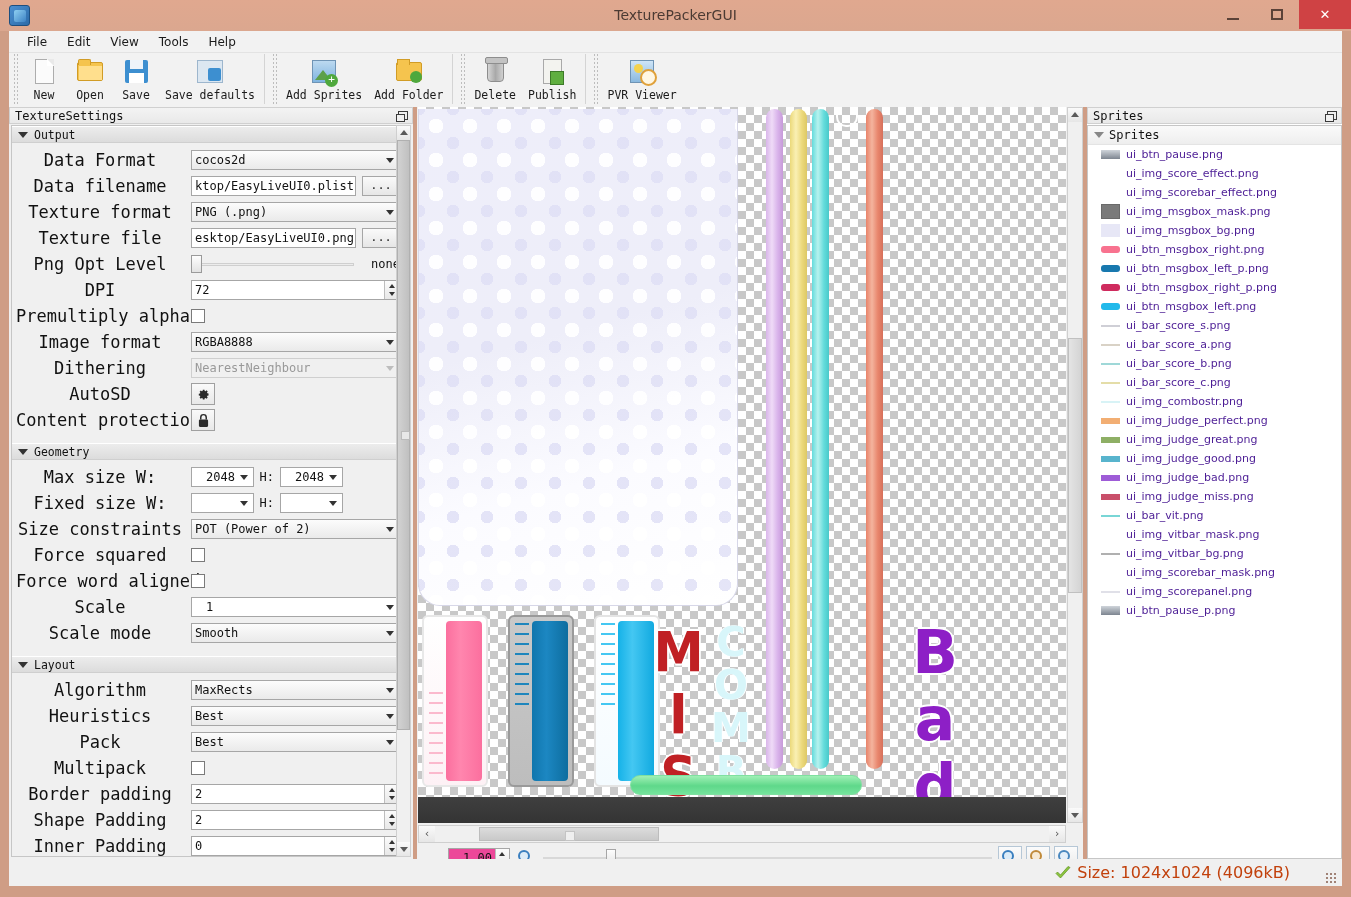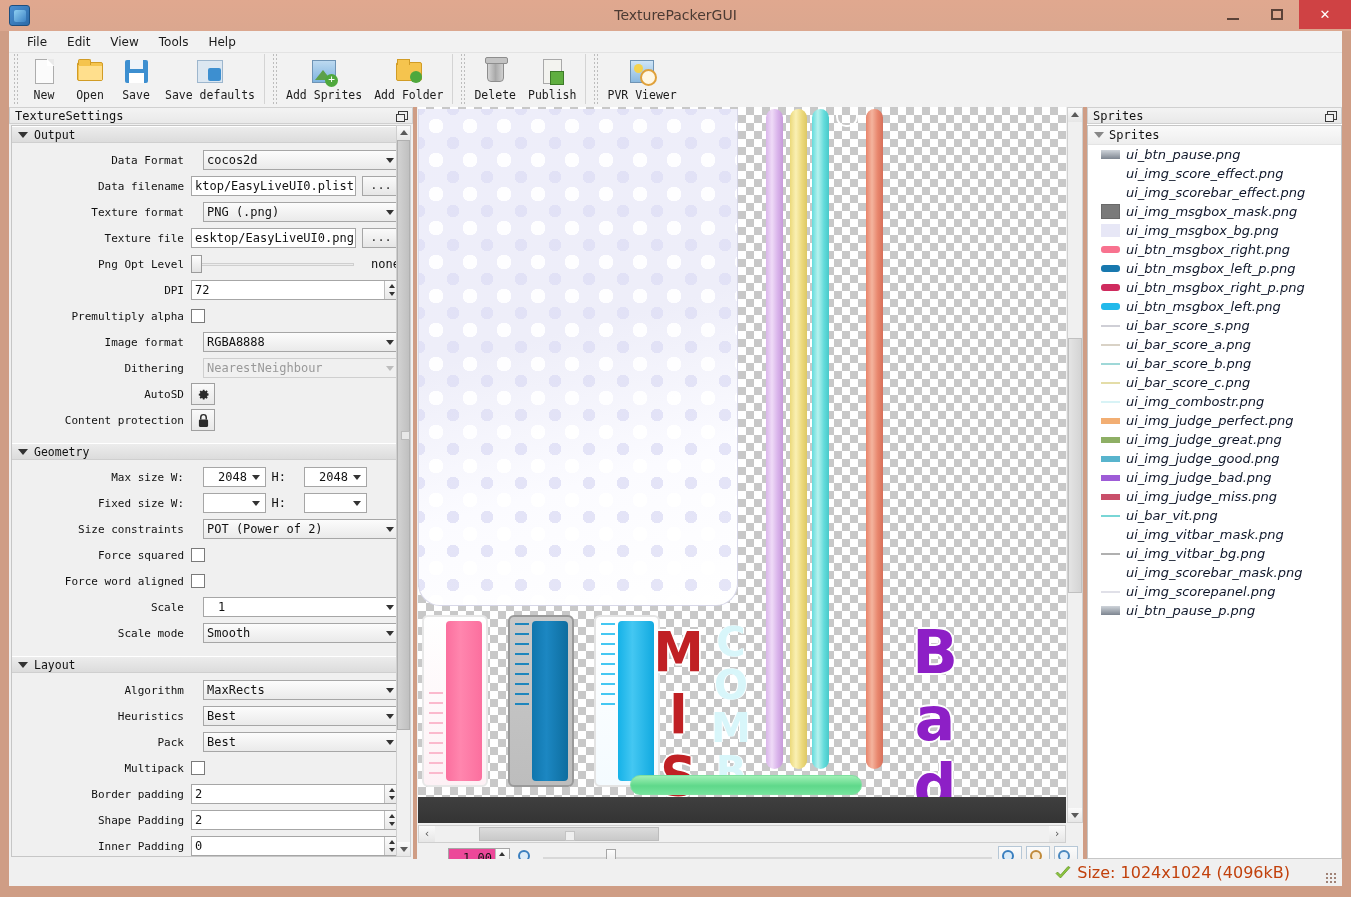--- a/index.html
+++ b/index.html
@@ -89,27 +89,27 @@
   .settings-scroll{position:absolute;left:2px;top:18px;width:400px;height:732px;
     background:#bef264; border:1px solid #c6c6c6; overflow:hidden;}
   .grp-head{height:17px;line-height:17px;background:linear-gradient(#ececec,#dcdcdc);
     border-bottom:1px solid #cfcfcf;border-top:1px solid #fff;padding-left:6px;
     font-size:11.5px;color:#111;}
   .grp-head .tri{display:inline-block;width:0;height:0;border-left:5px solid transparent;
     border-right:5px solid transparent;border-top:6px solid #333;margin-right:6px;
     vertical-align:1px;}
   .grp-body{padding:6px 10px 8px 4px;background:#f0f0f0;}
   .row{display:flex;align-items:center;height:22px;margin-bottom:4px;}
-  .row .lbl{width:175px;text-align:right;padding-right:7px;font-size:11px;color:#111;
+  .row .lbl{width:175px;text-align:center;padding-right:7px;font-size:17px;color:#111;
     white-space:nowrap;font-family:"DejaVu Sans Mono",monospace;}
   .fld{flex:1;height:20px;background:#fff;border:1px solid #a6a6a6;font-size:12px;
     line-height:18px;padding:0 3px;color:#111;overflow:hidden;white-space:nowrap;}
   .combo{flex:1;height:20px;background:linear-gradient(#fcfcfc,#eaeaea);
     border:1px solid #a6a6a6;font-size:12px;line-height:18px;padding:0 3px;color:#111;
-    position:relative;white-space:nowrap;overflow:hidden;margin-left:12px;}
+    position:relative;white-space:nowrap;overflow:hidden;}
   .combo .arw{position:absolute;right:5px;top:7px;width:0;height:0;
     border-left:4px solid transparent;border-right:4px solid transparent;border-top:5px solid #333;}
   .combo.disabled{color:#999;background:#f0f0f0;border-color:#cfcfcf;}
   .combo.disabled .arw{border-top-color:#bdbdbd;}
   .combo.small{flex:none;width:63px;}
   .combo.sel{background:#fff;padding-left:14px;}
   .dots{width:38px;height:20px;margin-left:6px;background:linear-gradient(#fafafa,#e6e6e6);
     border:1px solid #a6a6a6;text-align:center;line-height:17px;font-size:12px;color:#333;}
   .spin{flex:1;height:20px;background:#fff;border:1px solid #a6a6a6;position:relative;
     font-size:12px;line-height:18px;padding:0 3px;color:#111;}
@@ -251,21 +251,21 @@
   
   .right-panel{position:absolute;left:1087px;top:107px;width:255px;height:752px;background:#fff;}
   .spr-tree{position:absolute;left:0;top:18px;width:255px;height:734px;background:#fff;
     border:1px solid #c6c6c6;overflow:hidden;}
   .tree-root{height:19px;line-height:19px;padding-left:6px;font-size:12px;color:#111;
     background:linear-gradient(#fafafa,#eeeeee);border-bottom:1px solid #e4e4e4;}
   .tree-root .tri{display:inline-block;width:0;height:0;border-left:5px solid transparent;
     border-right:5px solid transparent;border-top:6px solid #888;margin-right:5px;vertical-align:1px;}
   .sitem{height:19px;display:flex;align-items:center;padding-left:13px;}
   .sthumb{width:19px;height:15px;margin-right:6px;flex:none;}
-  .sname{font-size:13px;color:#0f172a;font-family:"DejaVu Sans",sans-serif;white-space:nowrap;font-style:italic;}
+  .sname{font-size:11px;color:#4c1d95;font-family:"DejaVu Sans",sans-serif;white-space:nowrap;}
 
   
   .statusbar{position:absolute;left:9px;top:859px;width:1333px;height:27px;
     background:#f0f0f0;display:flex;align-items:center;justify-content:flex-end;
     padding-right:52px;}
   .status-check{width:16px;height:14px;margin-right:6px;position:relative;}
   .status-text{font-size:16px;color:#c2410c;font-family:"DejaVu Sans",sans-serif;}
   .grip{position:absolute;right:6px;bottom:3px;width:11px;height:11px;
     background-image:radial-gradient(#a08276 1px, transparent 1px);
     background-size:4px 4px;}

